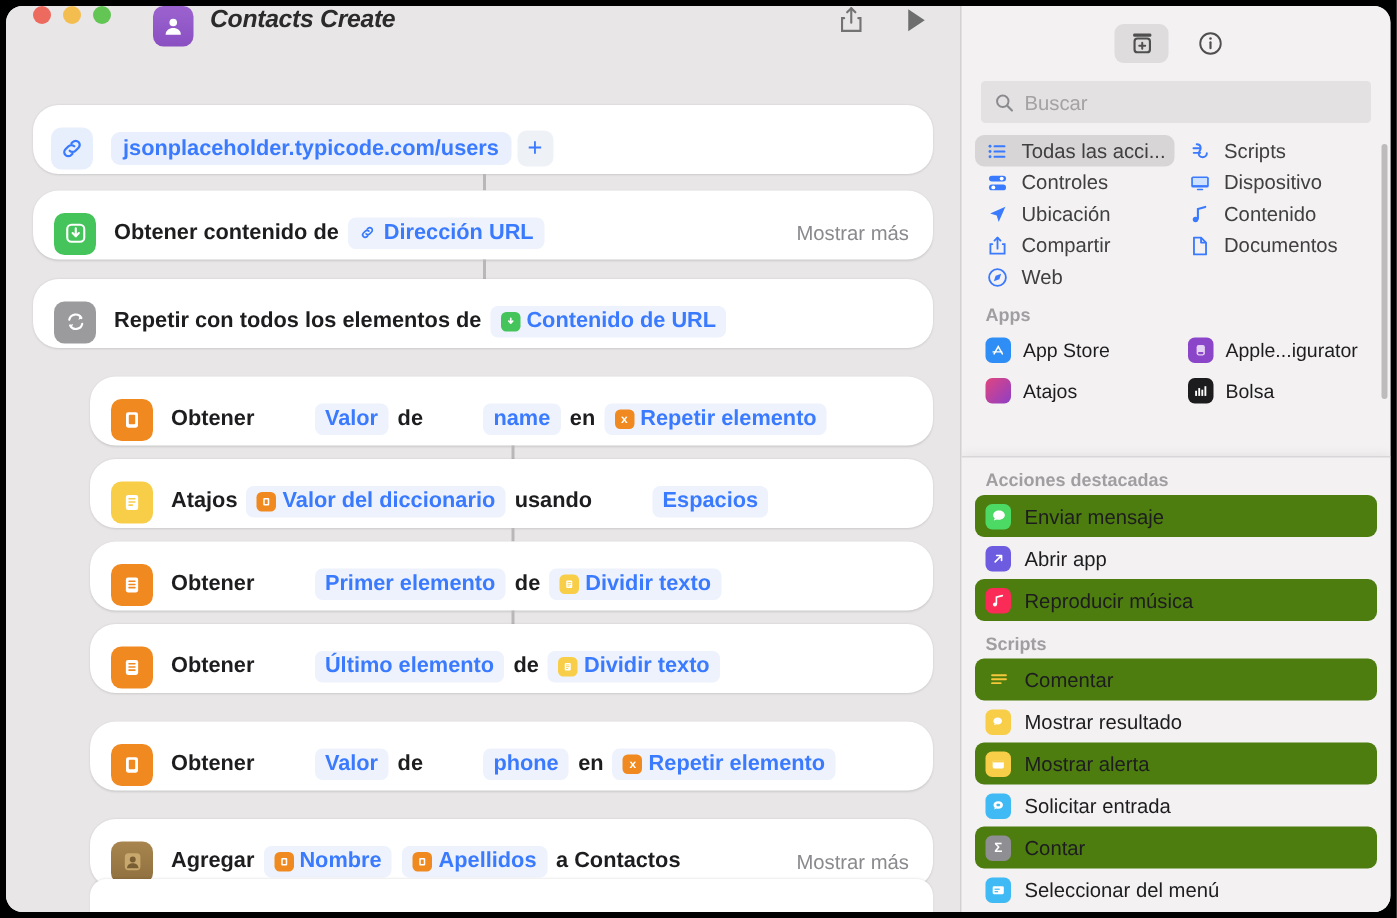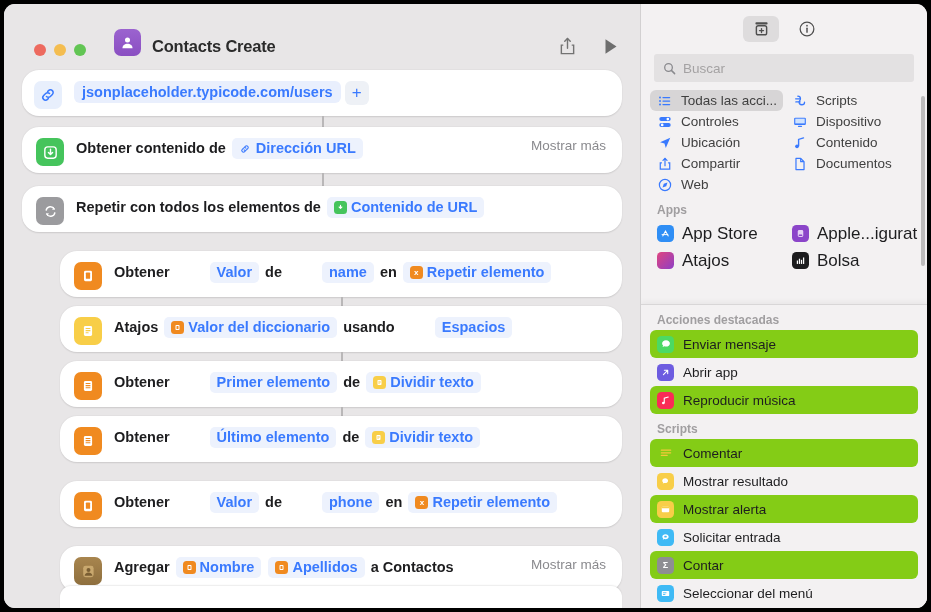--- a/index.html
+++ b/index.html
@@ -20,22 +20,22 @@
 
   
   .editor {
     position: relative;
     width: 636px; height: 604px;
     background: #e8e6e7;
     flex: 0 0 636px;
     overflow: hidden;
   }
   .titlebar {
-    height: 52px; display: flex; align-items: flex-end;
-    padding: 0 16px 0 30px; position: relative;
+    height: 52px; display: flex; align-items: flex-start;
+    padding: 0 16px 0 18px; position: relative; font-style: italic;
   }
   .lights { display: flex; gap: 8px; align-items: center; }
   .light { width: 12px; height: 12px; border-radius: 50%; }
   .l-red { background: #ed6a5f; }
   .l-yel { background: #f4bd50; }
   .l-grn { background: #62c554; }
 
   .app-icon {
     width: 27px; height: 27px; border-radius: 7px;
     background: linear-gradient(180deg,#9b63cf,#8a4fc2);
@@ -60,21 +60,21 @@
   }
   .connector {
     position: absolute; width: 2px; background: #b9b7b8;
     left: 50%;
   }
   .card {
     position: relative;
     background: #fff;
     border-radius: 17px;
     min-height: 46px;
-    display: flex; align-items: flex-start;
+    display: flex; align-items: center;
     padding: 11px 16px 0 14px;
     box-shadow: 0 0.5px 1.5px rgba(0,0,0,0.12);
   }
   .card.indent { margin-left: 38px; }
   .card.url-card { padding-left: 12px; min-height: 46px; }
   .gap-l { height: 19px; }
 
   .aicon {
     width: 28px; height: 28px; border-radius: 7px;
     flex: 0 0 28px;
@@ -184,21 +184,21 @@
     padding: 8px 16px 3px 16px;
   }
   .app-grid {
     padding: 0 9px;
     display: grid; grid-template-columns: 1fr 1fr;
     column-gap: 2px;
   }
   .app-row {
     display: flex; align-items: center; gap: 8px;
     height: 27px; padding: 0 7px;
-    font-size: 17px; color: #1d1d1f;
+    font-size: 13px; color: #1d1d1f;
     white-space: nowrap; overflow: hidden;
   }
   .mini {
     width: 17px; height: 17px; border-radius: 4.5px; flex: 0 0 17px;
     display: flex; align-items: center; justify-content: center;
     font-size: 10px; color: #fff; font-weight: bold;
   }
 
   .overlay {
     position: absolute; left: 0; right: 0; top: 300px; bottom: 0;
@@ -206,21 +206,21 @@
     border-top: 0.5px solid #d8d6d7;
     box-shadow: 0 -2px 6px rgba(0,0,0,0.05);
     overflow: hidden;
   }
   .act-row {
     display: flex; align-items: center; gap: 9px;
     margin: 0 9px; height: 28px; border-radius: 6px;
     padding: 0 7px;
     font-size: 13.5px; color: #1d1d1f;
   }
-  .act-row.alt { background: #84cc16; }
+  .act-row.alt { background: #4d7c0f; }
   .scrollbar {
     position: absolute; right: 2px; top: 92px;
     width: 4px; height: 170px; border-radius: 2px;
     background: #bdbbbc;
   }
 </style>
 </head>
 <body>
 
 <div class="window">

